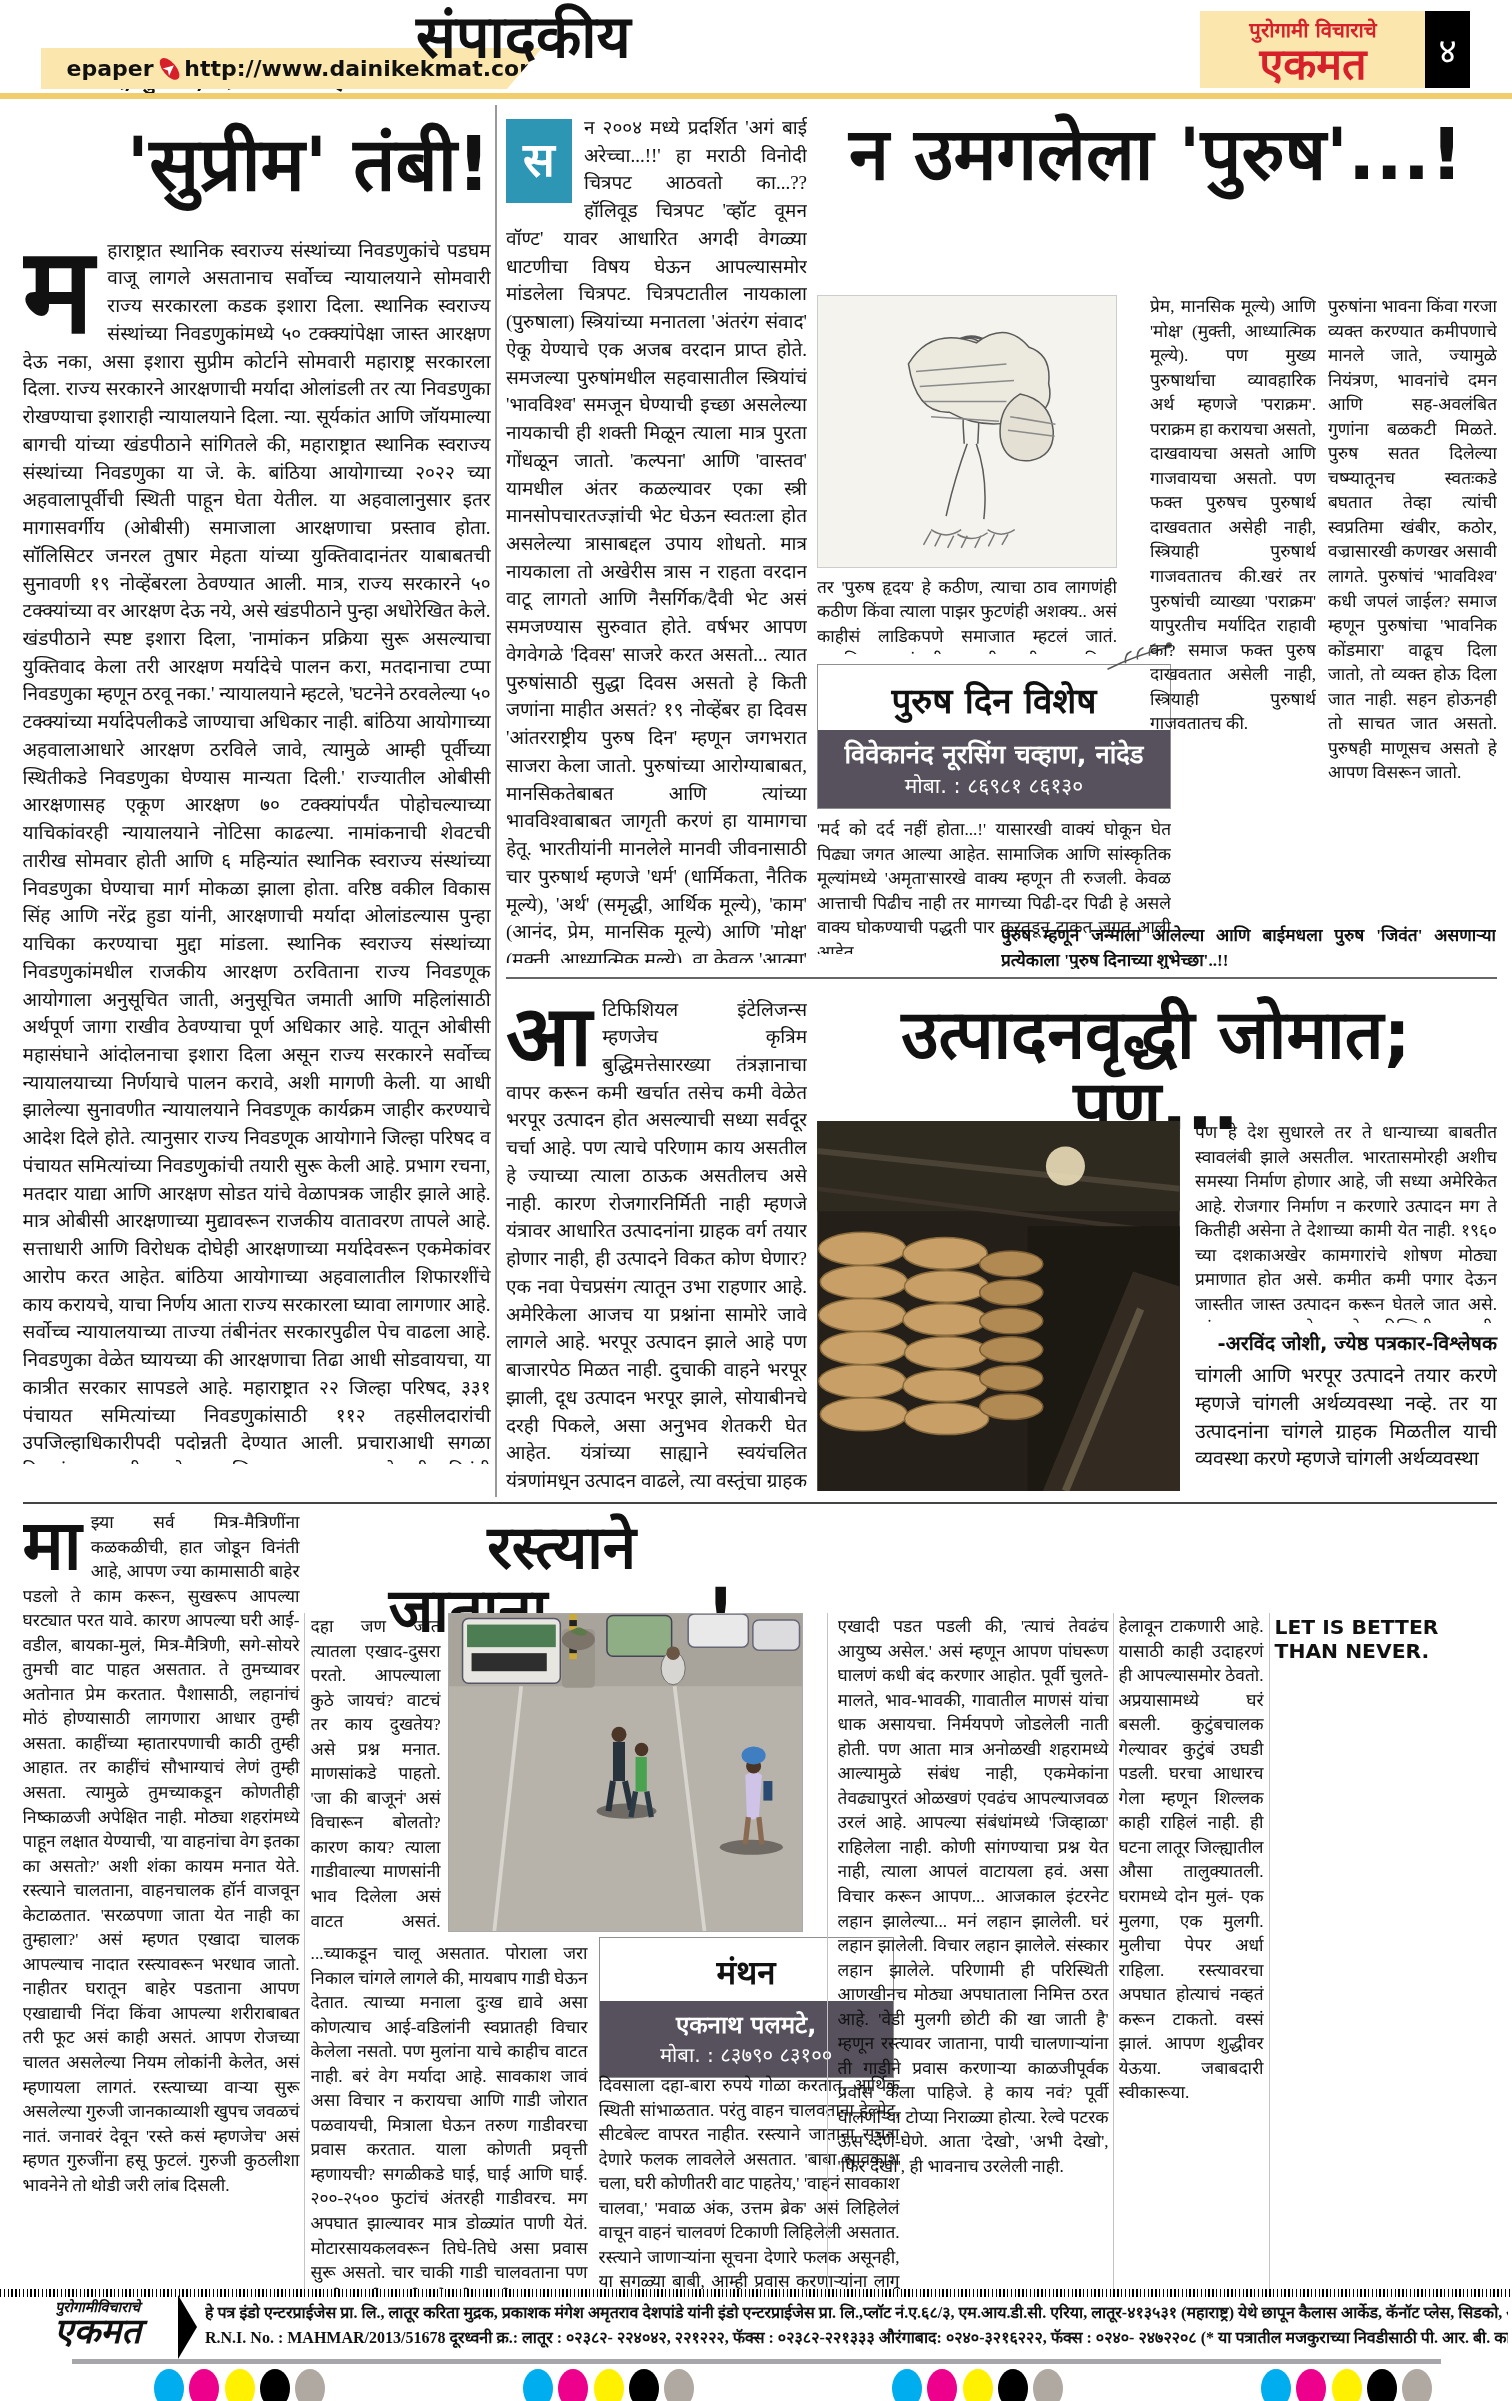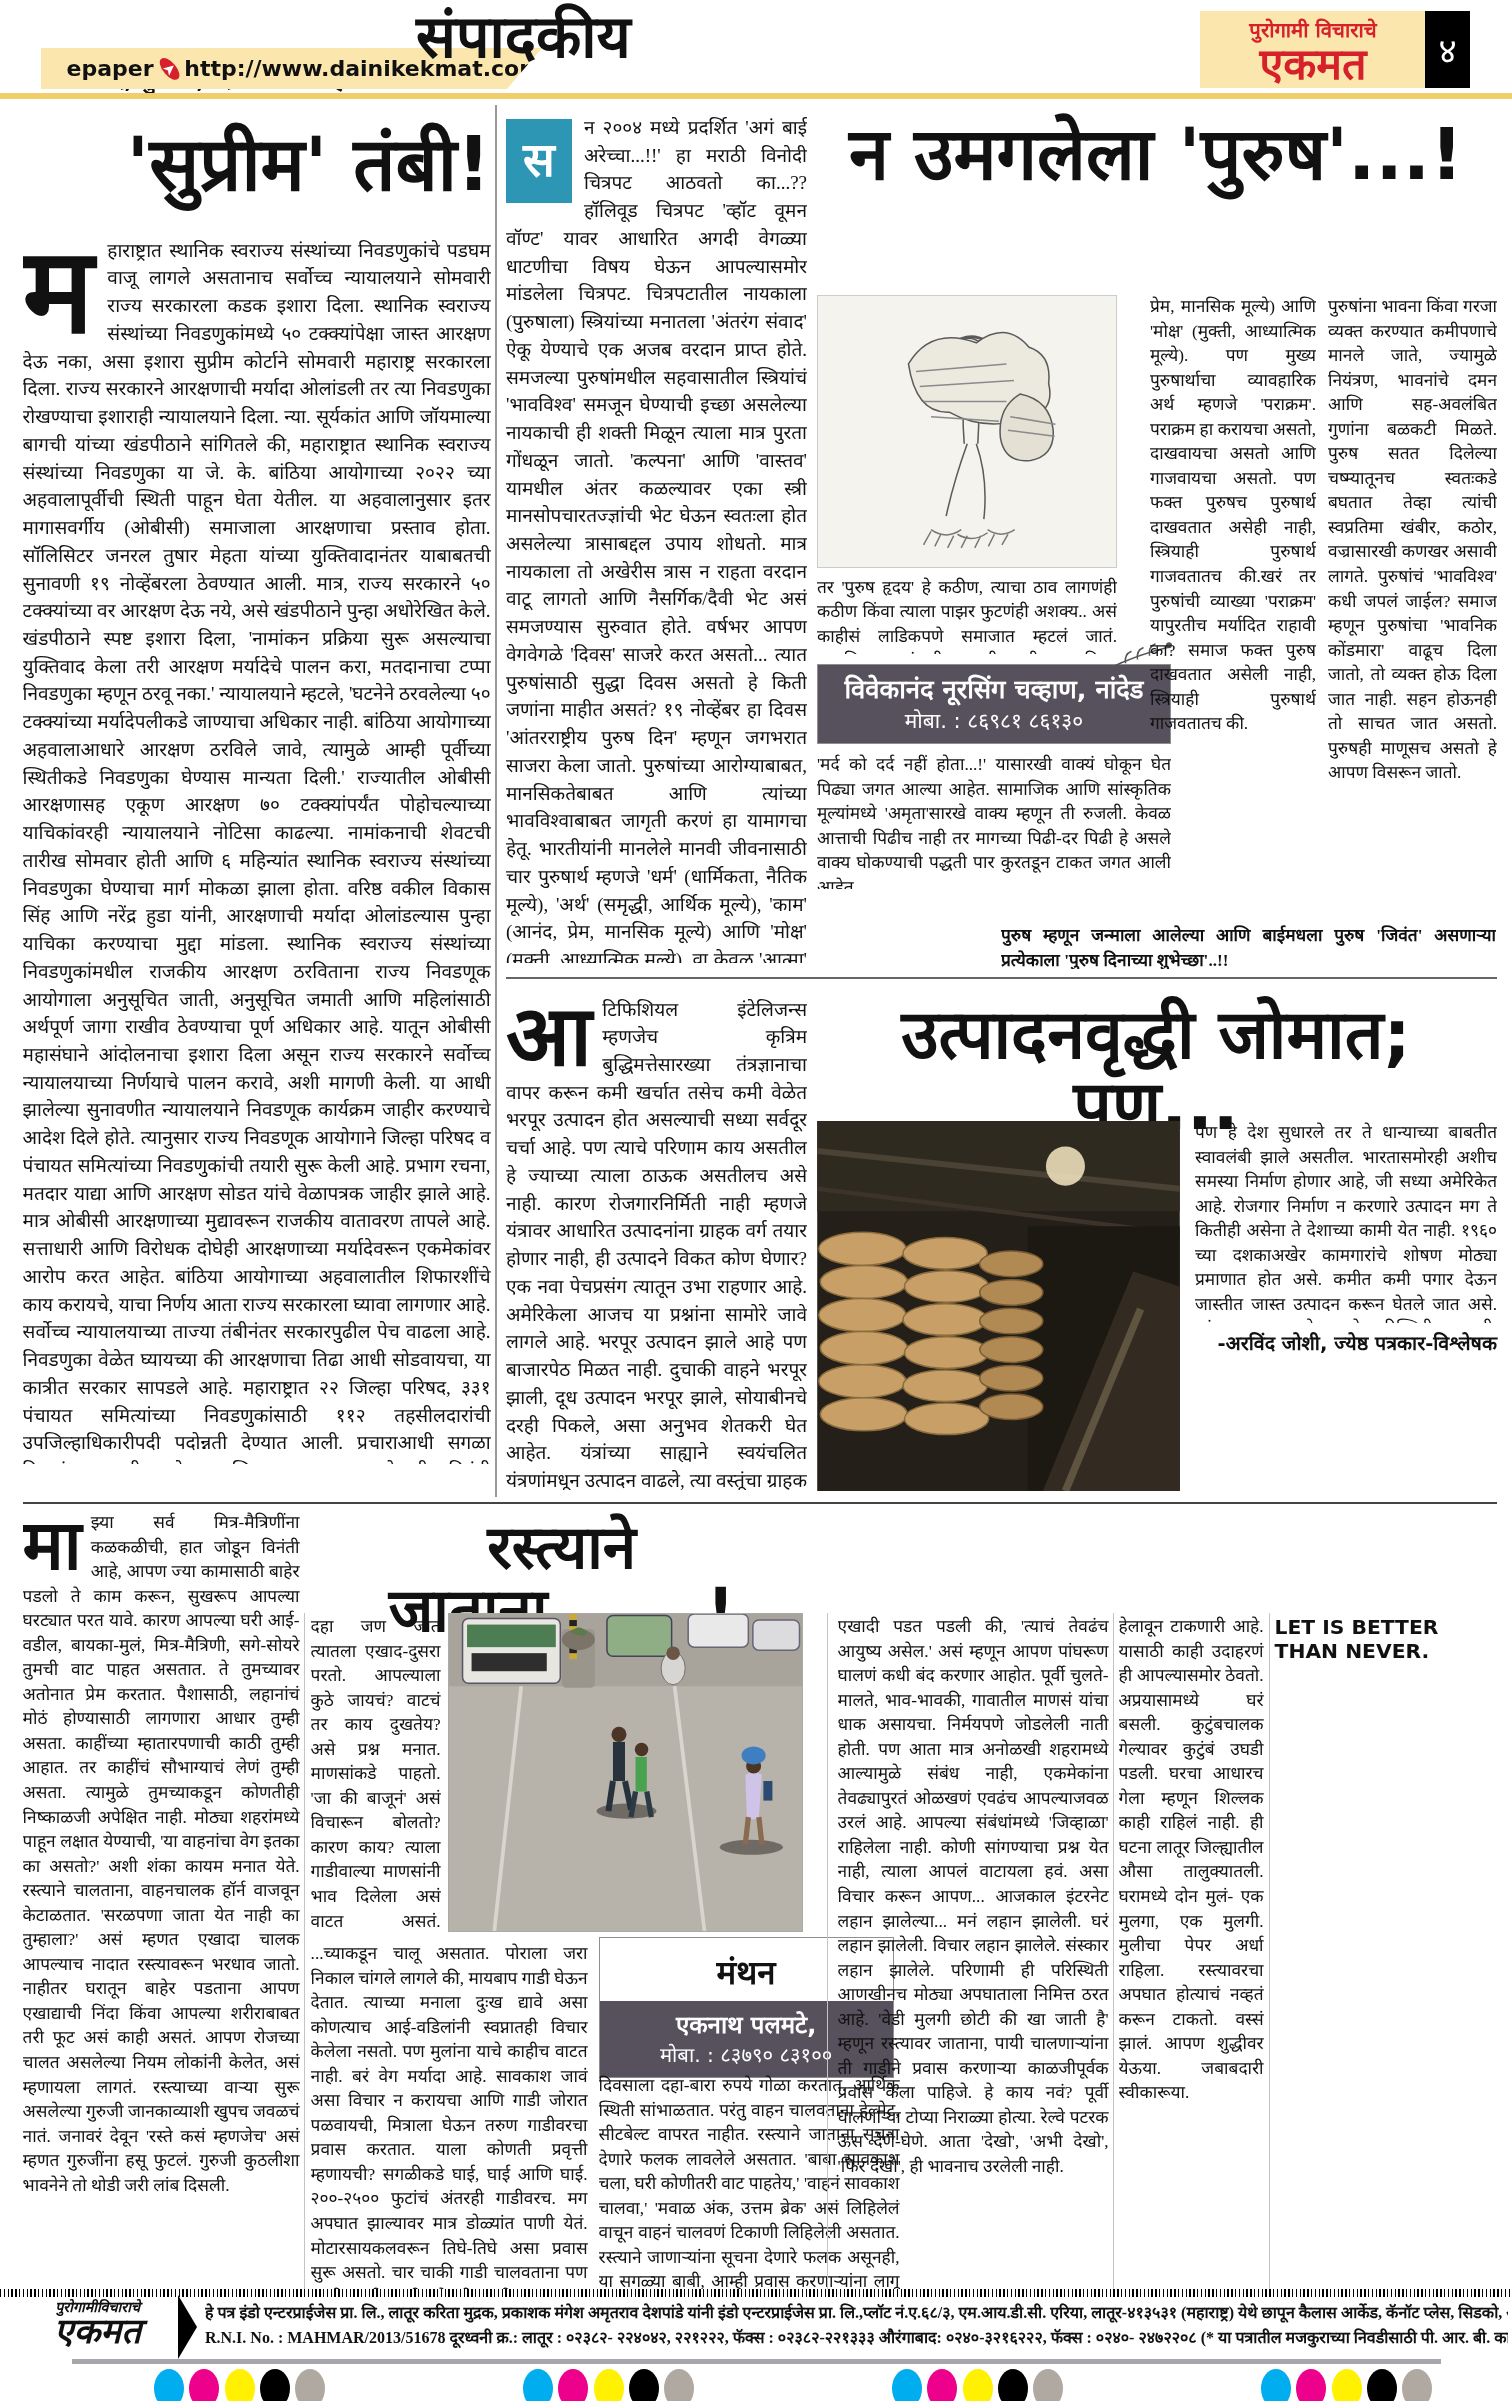--- a/index.html
+++ b/index.html
@@ -129,20 +129,21 @@
       </div>
       <div class="small-txt" style="margin-top:7.5px;height:78px;width:300px;">तर 'पुरुष हृदय' हे कठीण, त्याचा ठाव लागणंही कठीण किंवा त्याला पाझर फुटणंही अशक्य.. असं काहीसं लाडिकपणे समाजात म्हटलं जातं. कदाचित पुरुषांनाही आपली अशी 'स्व-प्रतिमा' खूप आवडतेच की. आपण कठोर आहोत (मनातून मृदू असलो तरी), आम्हाला भावना व्यक्त करता येत नाहीत (कदाचित त्याचं...</div>
       <div class="author-box" style="margin-top:10.5px;width:354px;">
         <svg class="flourish" width="72" height="35" viewBox="0 0 96 46">
           <g stroke="#555" fill="none" stroke-width="2">
             <path d="M6 40 q40 -20 84 -30"></path>
             <path d="M30 32 q-2 -12 8 -16 M46 27 q-2 -12 8 -16 M62 22 q-2 -12 8 -16"></path>
             <circle cx="88" cy="8" r="3" fill="#555"></circle>
           </g>
         </svg>
+        <div class="ab-title" style="font-size:35px;">पुरुष दिन विशेष</div>
         <div class="ab-strip">
           <div style="font-size:25.6px;font-weight:bold;">विवेकानंद नूरसिंग चव्हाण, नांदेड</div>
           <div style="font-size:21px;">मोबा. : ८६९८१ ८६१३०</div>
         </div>
       </div>
       <div class="small-txt" style="margin-top:9px;height:136px;width:354px;">'मर्द को दर्द नहीं होता...!' यासारखी वाक्यं घोकून घेत पिढ्या जगत आल्या आहेत. सामाजिक आणि सांस्कृतिक मूल्यांमध्ये 'अमृता'सारखे वाक्य म्हणून ती रुजली. केवळ आत्ताची पिढीच नाही तर मागच्या पिढी-दर पिढी हे असले वाक्य घोकण्याची पद्धती पार कुरतडून टाकत जगत आली आहेत.</div>
     </div>
 
     <div class="abs small-txt" style="left:644px;top:190px;width:166px;height:624px;">प्रेम, मानसिक मूल्ये) आणि 'मोक्ष' (मुक्ती, आध्यात्मिक मूल्ये). पण मुख्य पुरुषार्थाचा व्यावहारिक अर्थ म्हणजे 'पराक्रम'. पराक्रम हा करायचा असतो, दाखवायचा असतो आणि गाजवायचा असतो. पण फक्त पुरुषच पुरुषार्थ दाखवतात असेही नाही, स्त्रियाही पुरुषार्थ गाजवतातच की.खरं तर पुरुषांची व्याख्या 'पराक्रम' यापुरतीच मर्यादित राहावी का? समाज फक्त पुरुष दाखवतात असेली नाही, स्त्रियाही पुरुषार्थ गाजवतातच की.</div>
     <div class="abs small-txt" style="left:822px;top:190px;width:169px;height:624px;">पुरुषांना भावना किंवा गरजा व्यक्त करण्यात कमीपणाचे मानले जाते, ज्यामुळे नियंत्रण, भावनांचे दमन आणि सह-अवलंबित गुणांना बळकटी मिळते. पुरुष सतत दिलेल्या चष्म्यातूनच स्वतःकडे बघतात तेव्हा त्यांची स्वप्रतिमा खंबीर, कठोर, वज्रासारखी कणखर असावी लागते. पुरुषांचं 'भावविश्व' कधी जपलं जाईल? समाज म्हणून पुरुषांचा 'भावनिक कोंडमारा' वाढूच दिला जातो, तो व्यक्त होऊ दिला जात नाही. सहन होऊनही तो साचत जात असतो. पुरुषही माणूसच असतो हे आपण विसरून जातो.</div>
@@ -185,20 +186,21 @@
           <ellipse cx="258" cy="342" rx="42" ry="17"></ellipse>
             <ellipse cx="258" cy="380" rx="42" ry="17"></ellipse>
         </g>
         <path d="M300 492 L420 200 L482 220 L482 492 Z" fill="#3a3126" opacity="0.8"></path>
         <path d="M330 492 L430 250" stroke="#5f5440" stroke-width="10"></path>
       </svg>
     </div>
     <div class="abs" style="left:689px;top:133px;width:302px;height:370px;display:flex;flex-direction:column;">
       <div class="small-txt" style="height:202px;">पण हे देश सुधारले तर ते धान्याच्या बाबतीत स्वावलंबी झाले असतील. भारतासमोरही अशीच समस्या निर्माण होणार आहे, जी सध्या अमेरिकेत आहे. रोजगार निर्माण न करणारे उत्पादन मग ते कितीही असेना ते देशाच्या कामी येत नाही. १९६० च्या दशकाअखेर कामगारांचे शोषण मोठ्या प्रमाणात होत असे. कमीत कमी पगार देऊन जास्तीत जास्त उत्पादन करून घेतले जात असे. परंतु मुक्तद्वार धोरणामुळे परिस्थिती बदलली. ग्राहक बनवले तर ते आपला माल खरेदी करतील आणि आपली अर्थव्यवस्था चालेल. ग्राहकाच्या खिशात चार पैसे आले पाहिजेत. आणि ते यायचे असतील तर शेतीमालाला चांगला भाव देण्याची प्रवृत्ती शहरातल्या लोकांमध्ये निर्माण झाली पाहिजे.</div>
       <div class="byline" style="margin:6px 0;">-अरविंद जोशी, ज्येष्ठ पत्रकार-विश्लेषक</div>
+      <div class="small-txt" style="flex:1;font-size:19.6px;">चांगली आणि भरपूर उत्पादने तयार करणे म्हणजे चांगली अर्थव्यवस्था नव्हे. तर या उत्पादनांना चांगले ग्राहक मिळतील याची व्यवस्था करणे म्हणजे चांगली अर्थव्यवस्था</div>
     </div>
   </div>
   <div class="abs hrule" style="left:22.6px;top:1502px;width:1474px;background:#444;"></div>
 
   <div class="abs" style="left:22.6px;top:1511px;width:1474px;height:779px;">
     <div class="abs small-txt" style="left:0;top:0;width:277px;height:779px;">
       <span class="dc dc-a4">मा</span><span>झ्या सर्व मित्र-मैत्रिणींना कळकळीची, हात जोडून विनंती आहे, आपण ज्या कामासाठी बाहेर पडलो ते काम करून, सुखरूप आपल्या घरट्यात परत यावे. कारण आपल्या घरी आई-वडील, बायका-मुलं, मित्र-मैत्रिणी, सगे-सोयरे तुमची वाट पाहत असतात. ते तुमच्यावर अतोनात प्रेम करतात. पैशासाठी, लहानांचं मोठं होण्यासाठी लागणारा आधार तुम्ही असता. काहींच्या म्हातारपणाची काठी तुम्ही आहात. तर काहींचं सौभाग्याचं लेणं तुम्ही असता. त्यामुळे तुमच्याकडून कोणतीही निष्काळजी अपेक्षित नाही. मोठ्या शहरांमध्ये पाहून लक्षात येण्याची, 'या वाहनांचा वेग इतका का असतो?' अशी शंका कायम मनात येते. रस्त्याने चालताना, वाहनचालक हॉर्न वाजवून केटाळतात. 'सरळपणा जाता येत नाही का तुम्हाला?' असं म्हणत एखादा चालक आपल्याच नादात रस्त्यावरून भरधाव जातो. नाहीतर घरातून बाहेर पडताना आपण एखाद्याची निंदा किंवा आपल्या शरीराबाबत तरी फूट असं काही असतं. आपण रोजच्या चालत असलेल्या नियम लोकांनी केलेत, असं म्हणायला लागतं. रस्त्याच्या वाऱ्या सुरू असलेल्या गुरुजी जानकाव्याशी खुपच जवळचं नातं. जनावरं देवून 'रस्ते कसं म्हणजेच' असं म्हणत गुरुजींना हसू फुटलं. गुरुजी कुठलीशा भावनेने तो थोडी जरी लांब दिसली.</span>
     </div>
     <div class="abs hl" style="left:295px;top:4.5px;width:488px;height:90px;font-size:60px;text-align:center;">रस्त्याने जाताना.......!</div>
 

